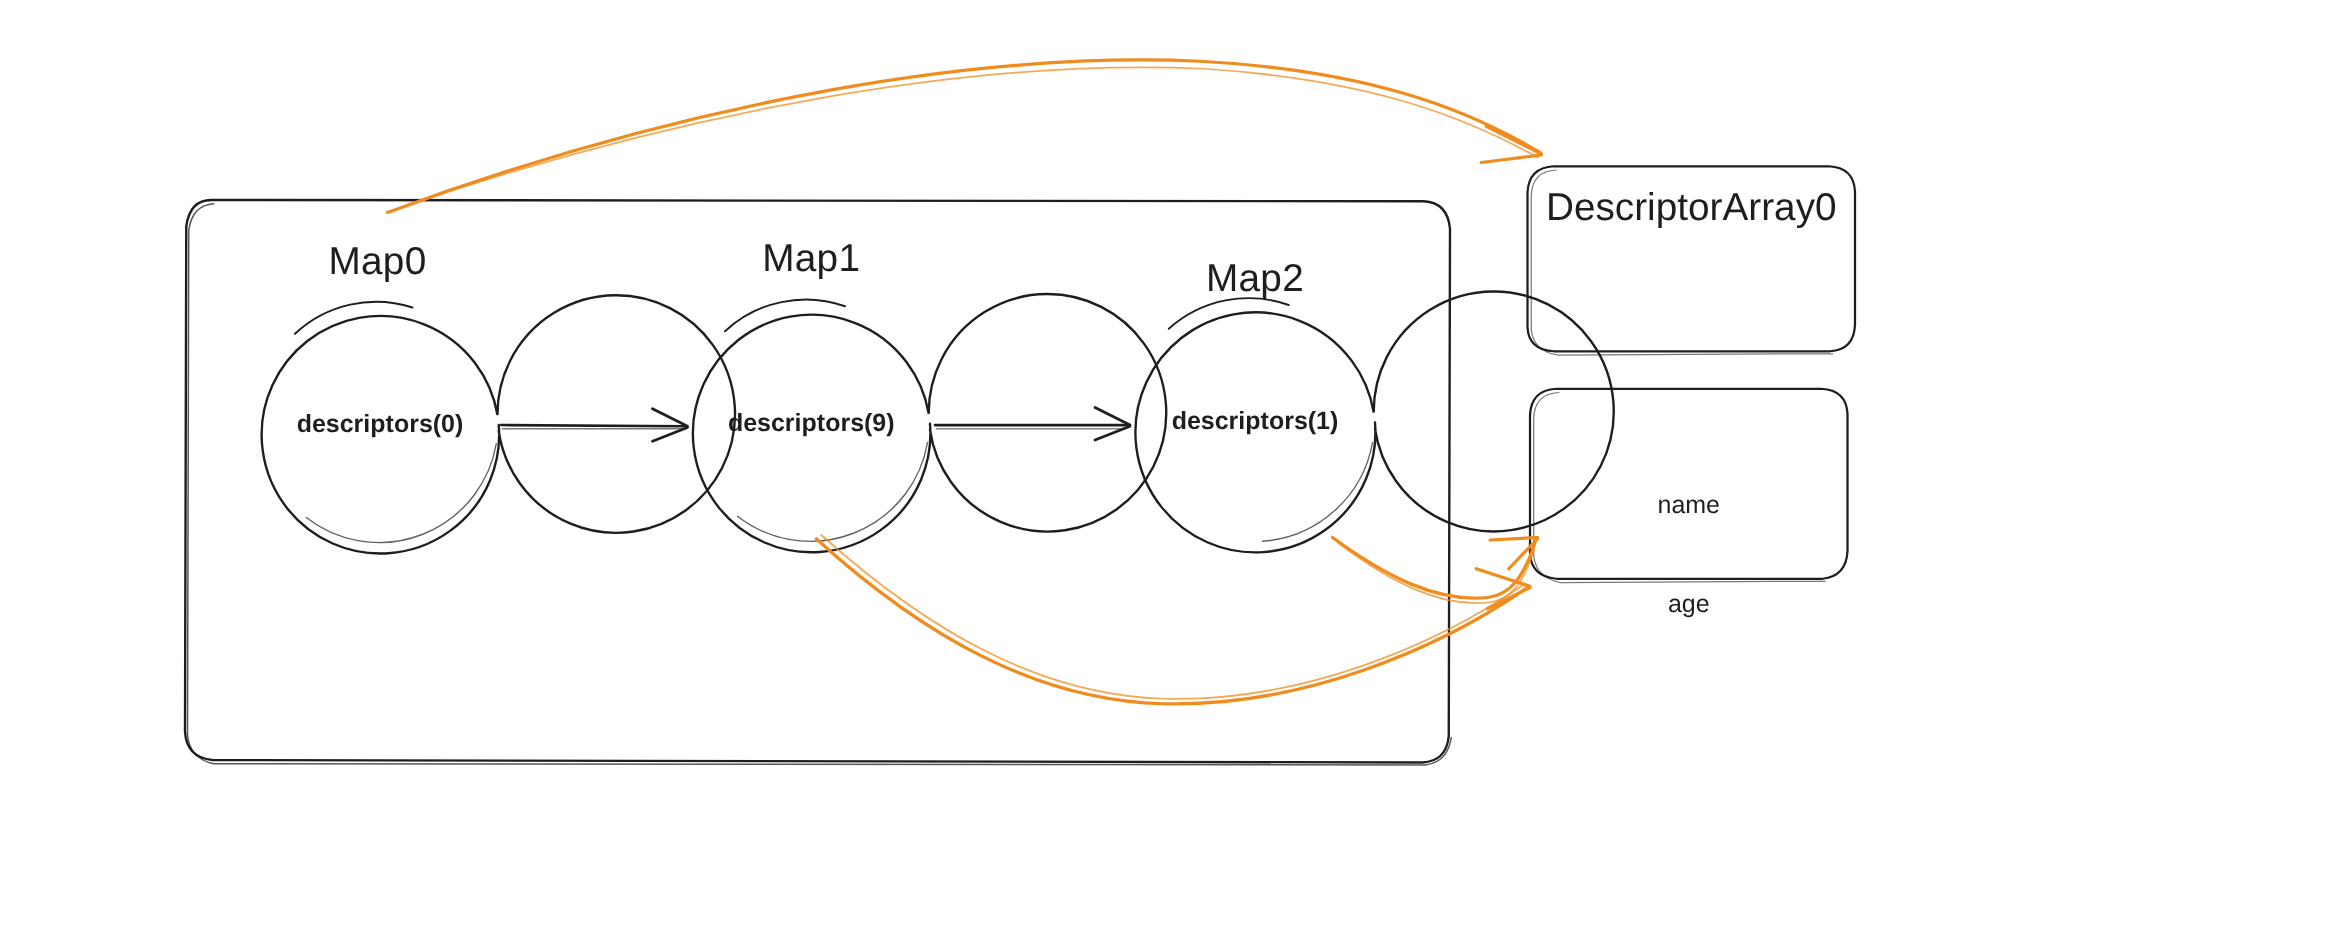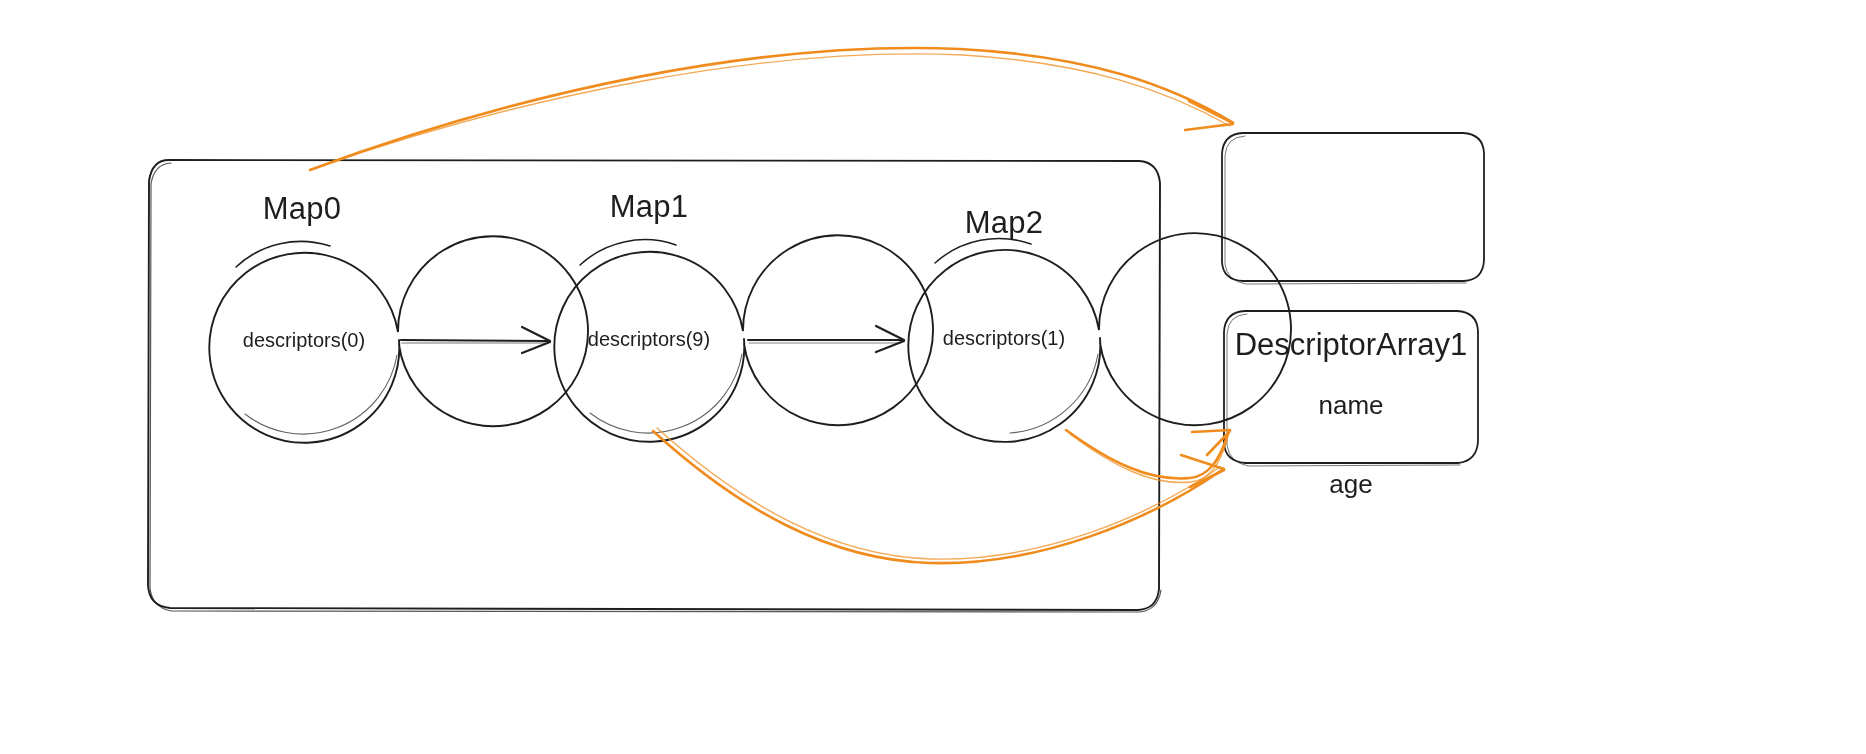--- a/index.html
+++ b/index.html
@@ -32,26 +32,27 @@
     text-align: center;
     transform: translate(-50%, -50%);
     user-select: none;
   }
   .map-title {
     font-size: 31px;
     letter-spacing: 0.2px;
   }
   .circle-label {
     font-size: 20px;
+    font-weight: bold;
   }
   .box-title {
     font-size: 31px;
   }
   .box-field {
-    font-size: 26px;
+    font-size: 20px;
   }
 </style>
 </head>
 <body>
 
 <div id="canvas">
 
   <svg id="sketch" viewBox="0 0 1866 754">
     <defs></defs>
 
@@ -125,18 +126,18 @@
   </svg>
 
   <div class="lbl map-title" style="left:302px; top:209px;">Map0</div>
   <div class="lbl map-title" style="left:649px; top:207px;">Map1</div>
   <div class="lbl map-title" style="left:1004px; top:223px;">Map2</div>
 
   <div class="lbl circle-label" style="left:304px; top:340px;">descriptors(0)</div>
   <div class="lbl circle-label" style="left:649px; top:339px;">descriptors(9)</div>
   <div class="lbl circle-label" style="left:1004px; top:338px;">descriptors(1)</div>
 
+  <div class="lbl box-title" style="left:1353px; top:166px;">DescriptorArray0</div>
 
-  <div class="lbl box-title" style="left:1351px; top:345px;">DescriptorArray1</div>
   <div class="lbl box-field" style="left:1351px; top:405px;">name</div>
   <div class="lbl box-field" style="left:1351px; top:438px;margin-top:46px;">age</div>
 
 </div>
 
 </body></html>

